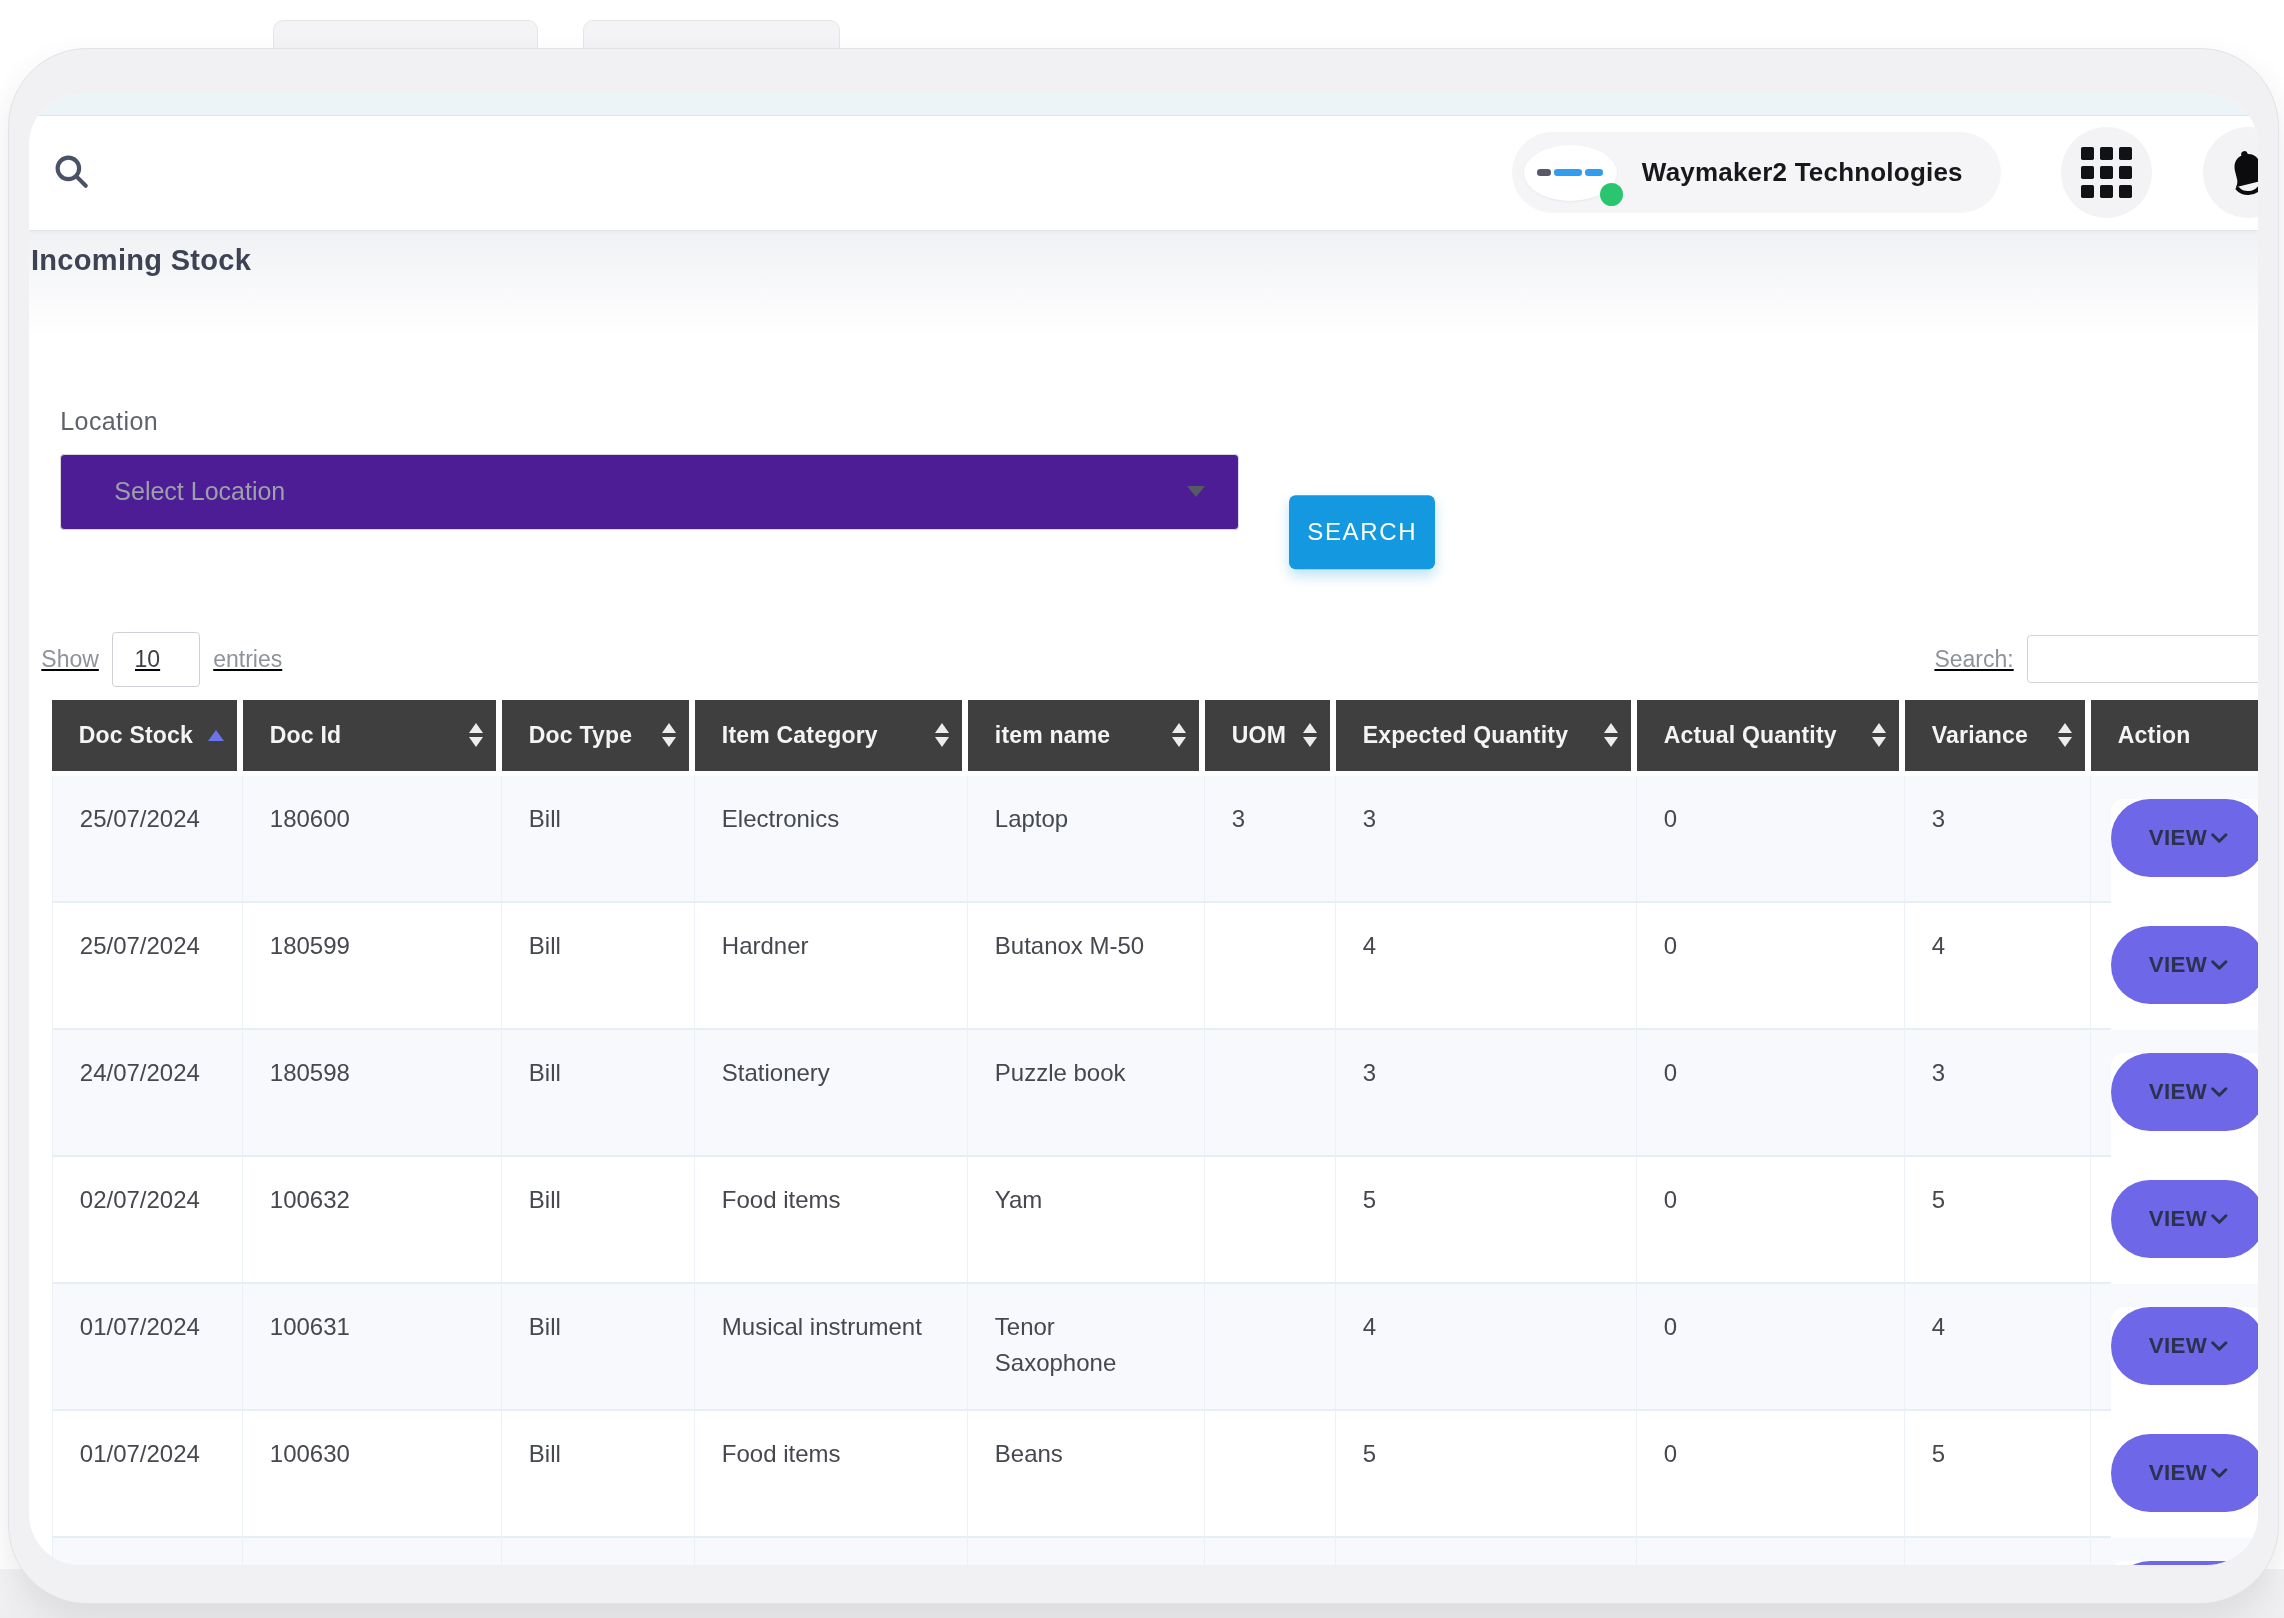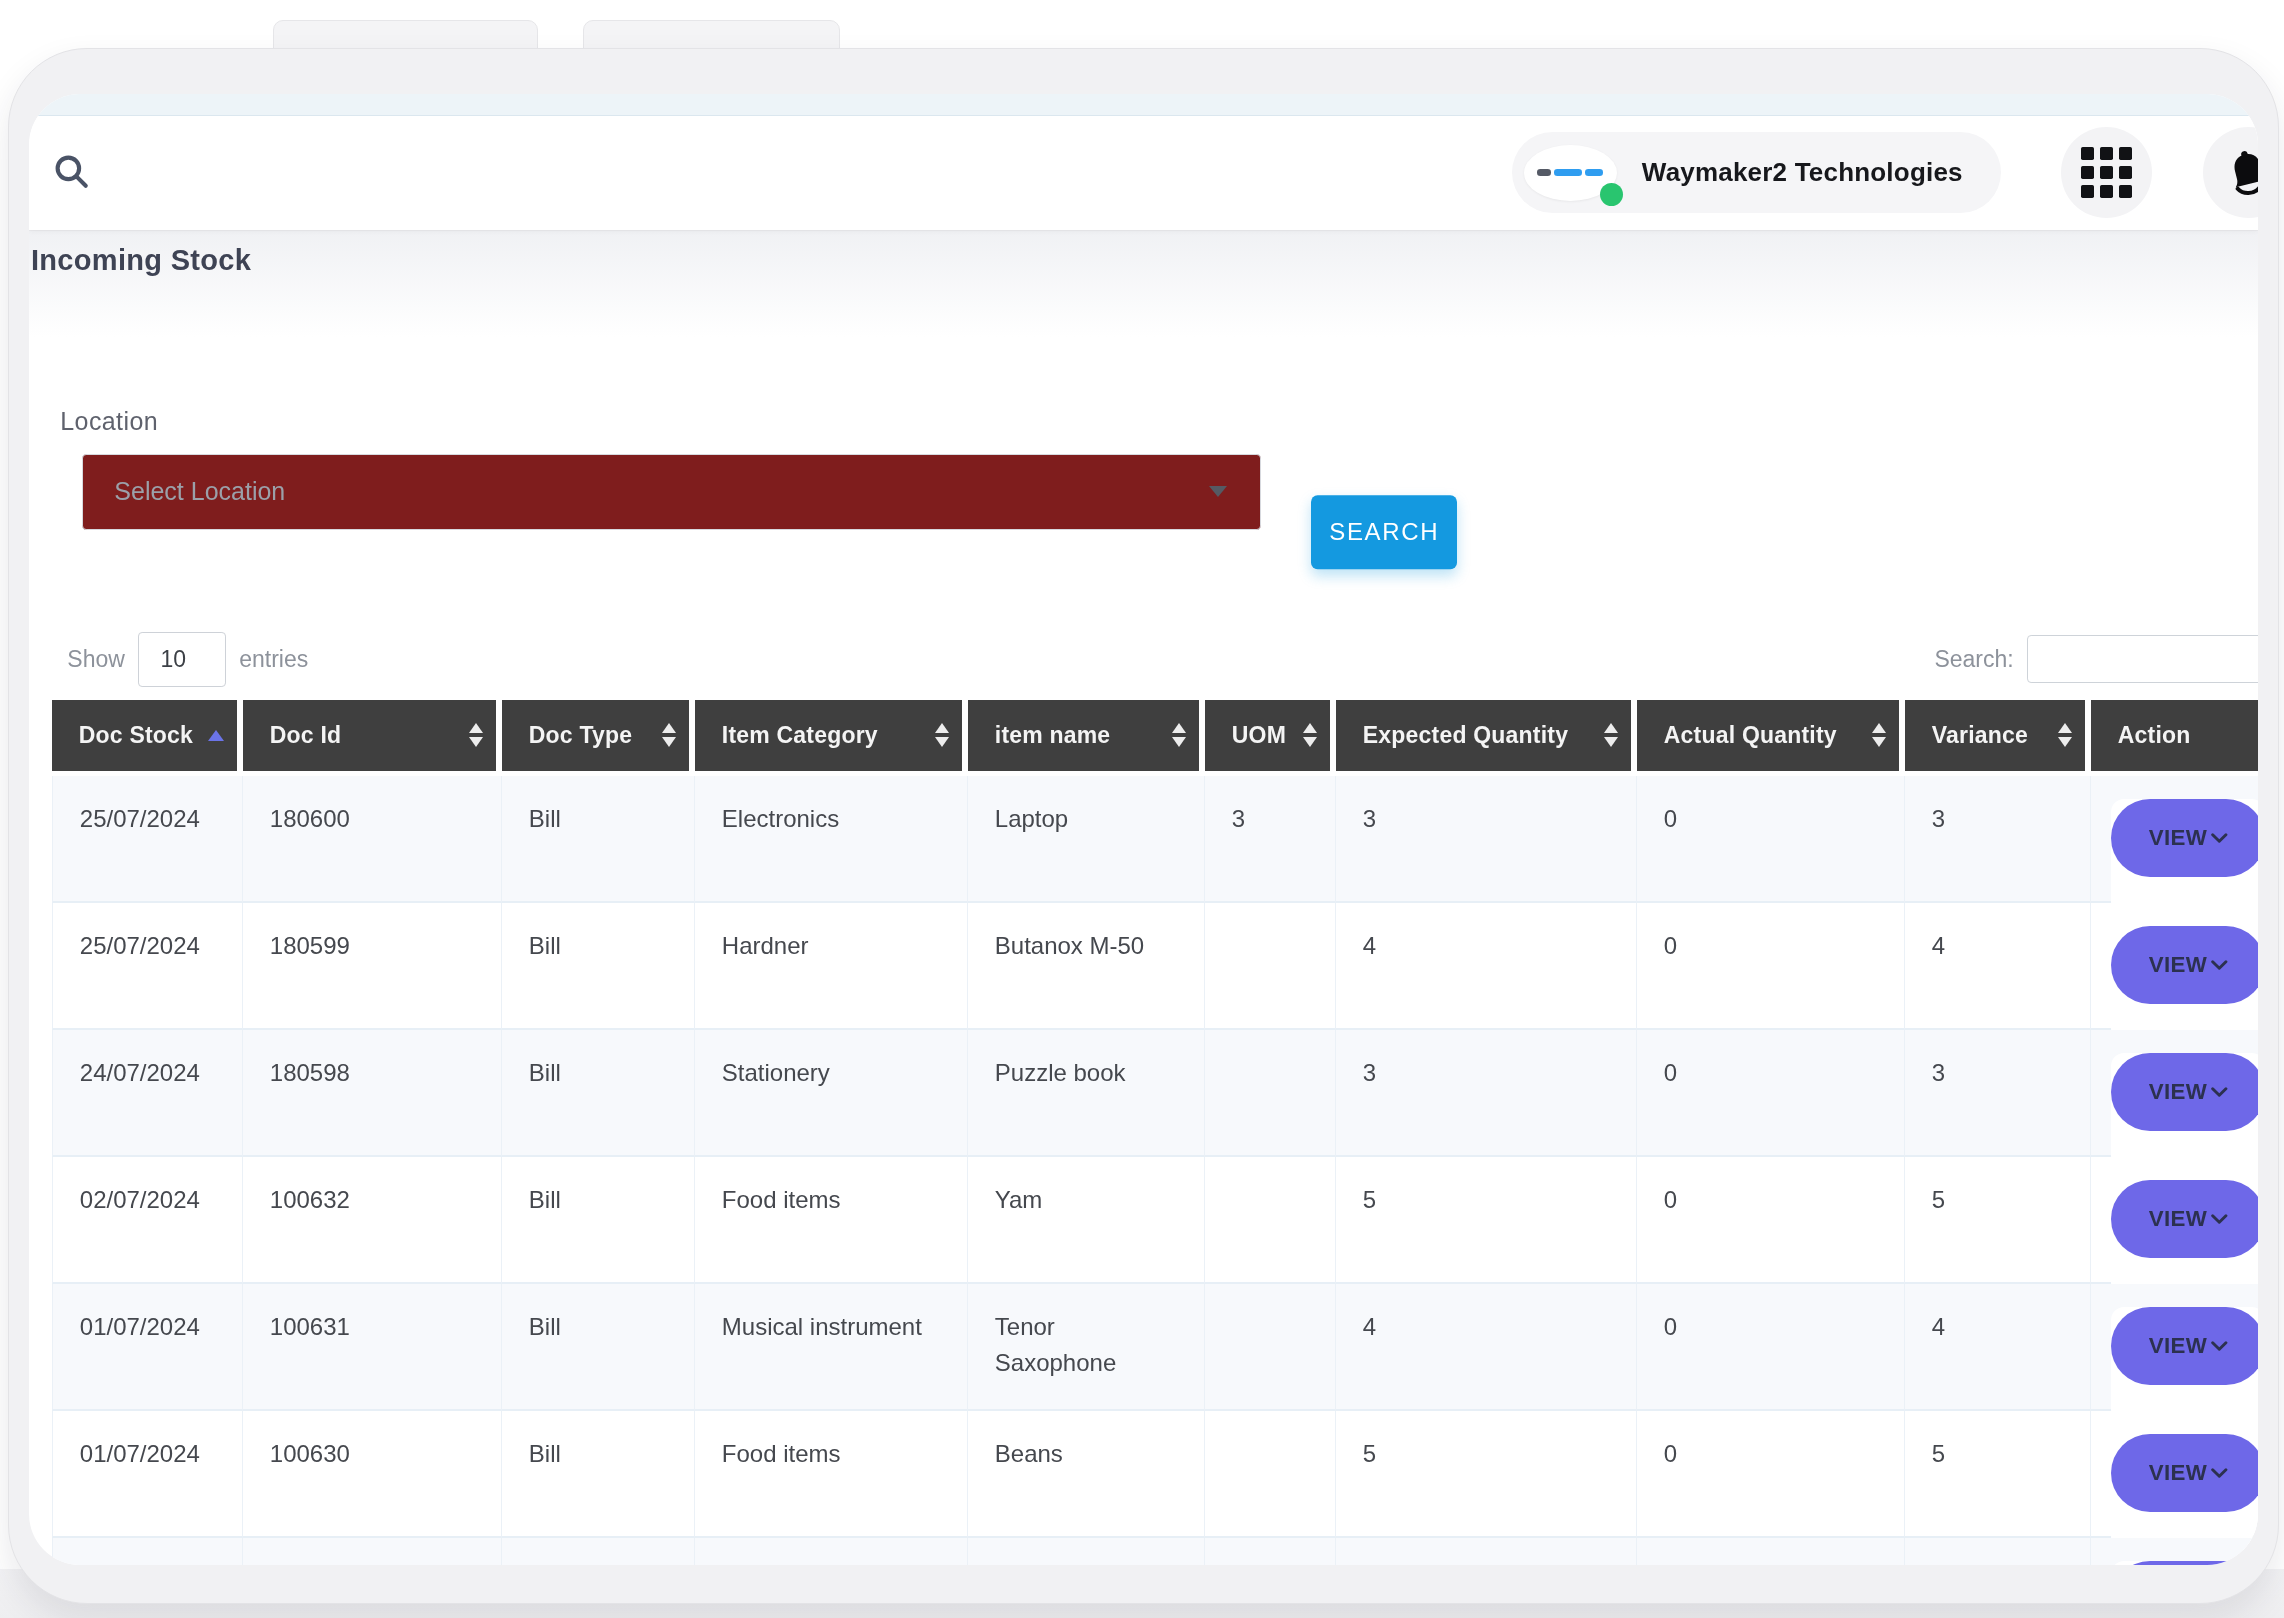--- a/index.html
+++ b/index.html
@@ -58,35 +58,35 @@
   
   .title-band { height:126px; border-top:1.7px solid #e9e9ec;
                 background:linear-gradient(#f0f1f4 0%, #ffffff 85%); }
   .page-title { font-size:29px; font-weight:bold; color:#3e4354; padding:13.2px 0 0 1.7px;
                 letter-spacing:0.3px; }
 
   
   .filters { padding-left:31px; }
   .loc-label { margin-top:51px; font-size:25px; color:#5f626d; letter-spacing:0.4px; }
   .select-row { display:flex; align-items:flex-start; margin-top:18px; }
-  .loc-select { width:1179px; height:76px; background:#7f1d1d; border:1.7px solid #d7d9de;
-                border-radius:4.1px; display:flex; align-items:center; padding:0 33px 0 31px;
-                cursor:pointer;margin-left:22px; }
+  .loc-select { width:1179px; height:76px; background:#4c1d95; border:1.7px solid #d7d9de;
+                border-radius:4.1px; display:flex; align-items:center; padding:0 33px 0 53px;
+                cursor:pointer; }
   .loc-placeholder { font-size:25px; color:#9ba0a9; flex:1 1 auto; }
   .select-caret { width:0; height:0; border-left:9px solid transparent;
                   border-right:9px solid transparent; border-top:11.6px solid #555a63; }
   .search-btn { margin-left:50px; transform:translateY(8.3px); width:146px; height:74px;
                 background:#1499e0; border:none; border-radius:6.6px; color:#ffffff;
                 font-size:24px; letter-spacing:1.7px; cursor:pointer;
                 font-family:"Liberation Sans", sans-serif;
                 box-shadow:0 6.6px 13.2px rgba(20,153,224,.28);margin-top:33px; }
 
   
   .entries-row { display:flex; align-items:center; justify-content:space-between;
-                 margin-top:71px; padding-left:38px; }
+                 margin-top:71px; padding-left:12px;text-decoration:underline; }
   .entries-left, .entries-right { display:flex; align-items:center; }
   .muted-label { font-size:23px; color:#8d929b; }
   .entries-input { width:88px; height:55px; border:1.7px solid #ced2d8; border-radius:4.1px;
                    margin:0 13.2px; font-size:23px; color:#3c4046; padding-left:21.5px;
                    font-family:"Liberation Sans", sans-serif; }
   .tbl-search-input { width:248px; height:48px; border:1.7px solid #ced3d9; border-radius:4.1px;
                       margin-left:13.2px; margin-right:-16.6px; font-size:23px; color:#3c4046;
                       padding:0 15px; font-family:"Liberation Sans", sans-serif; }
 
   

